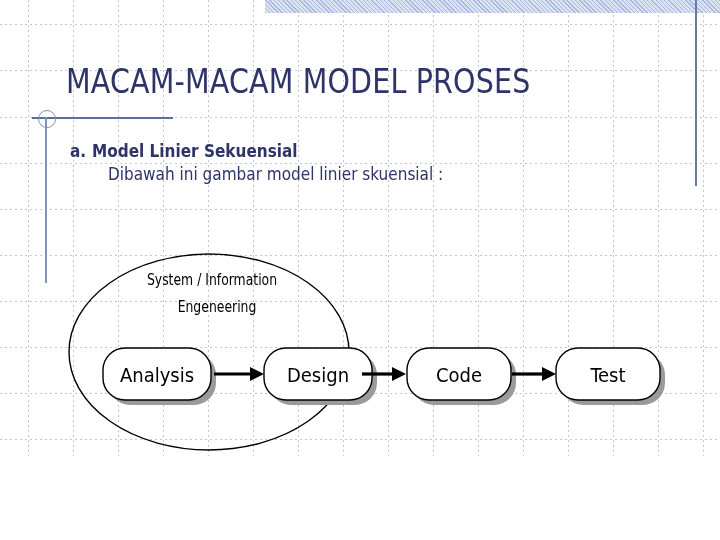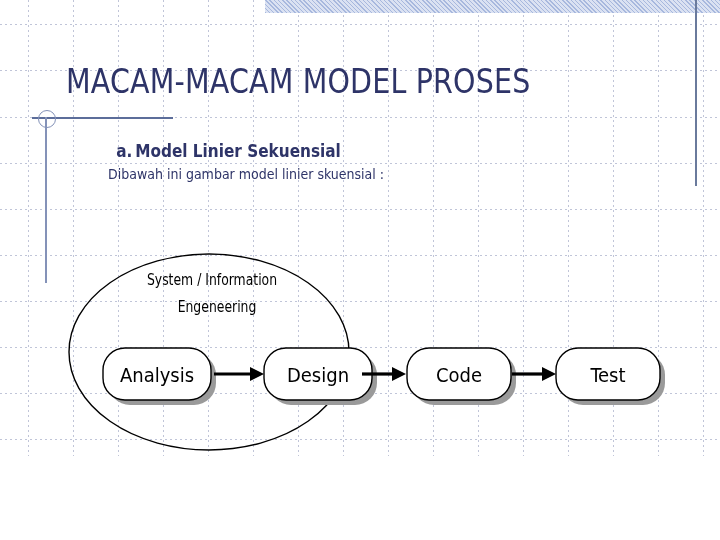--- a/index.html
+++ b/index.html
@@ -102,28 +102,27 @@
     left: 70px;
     top: 140px;
     color: #2e3468;
     font-family: "DejaVu Sans Condensed", "Liberation Sans Narrow", "Liberation Sans", sans-serif;
   }
   .bullet-line1 {
     font-size: 17px;
     font-weight: bold;
     line-height: 22px;
     white-space: nowrap;
-    text-align: center;
   }
   .bullet-marker {
     display: inline-block;
     width: 22px;
   }
   .bullet-line2 {
-    font-size: 14px;
+    font-size: 17px;
     font-weight: normal;
     line-height: 24px;
     margin-left: 38px;
     white-space: nowrap;
   }
 
   
   .diagram {
     position: absolute;
     left: 62px;

